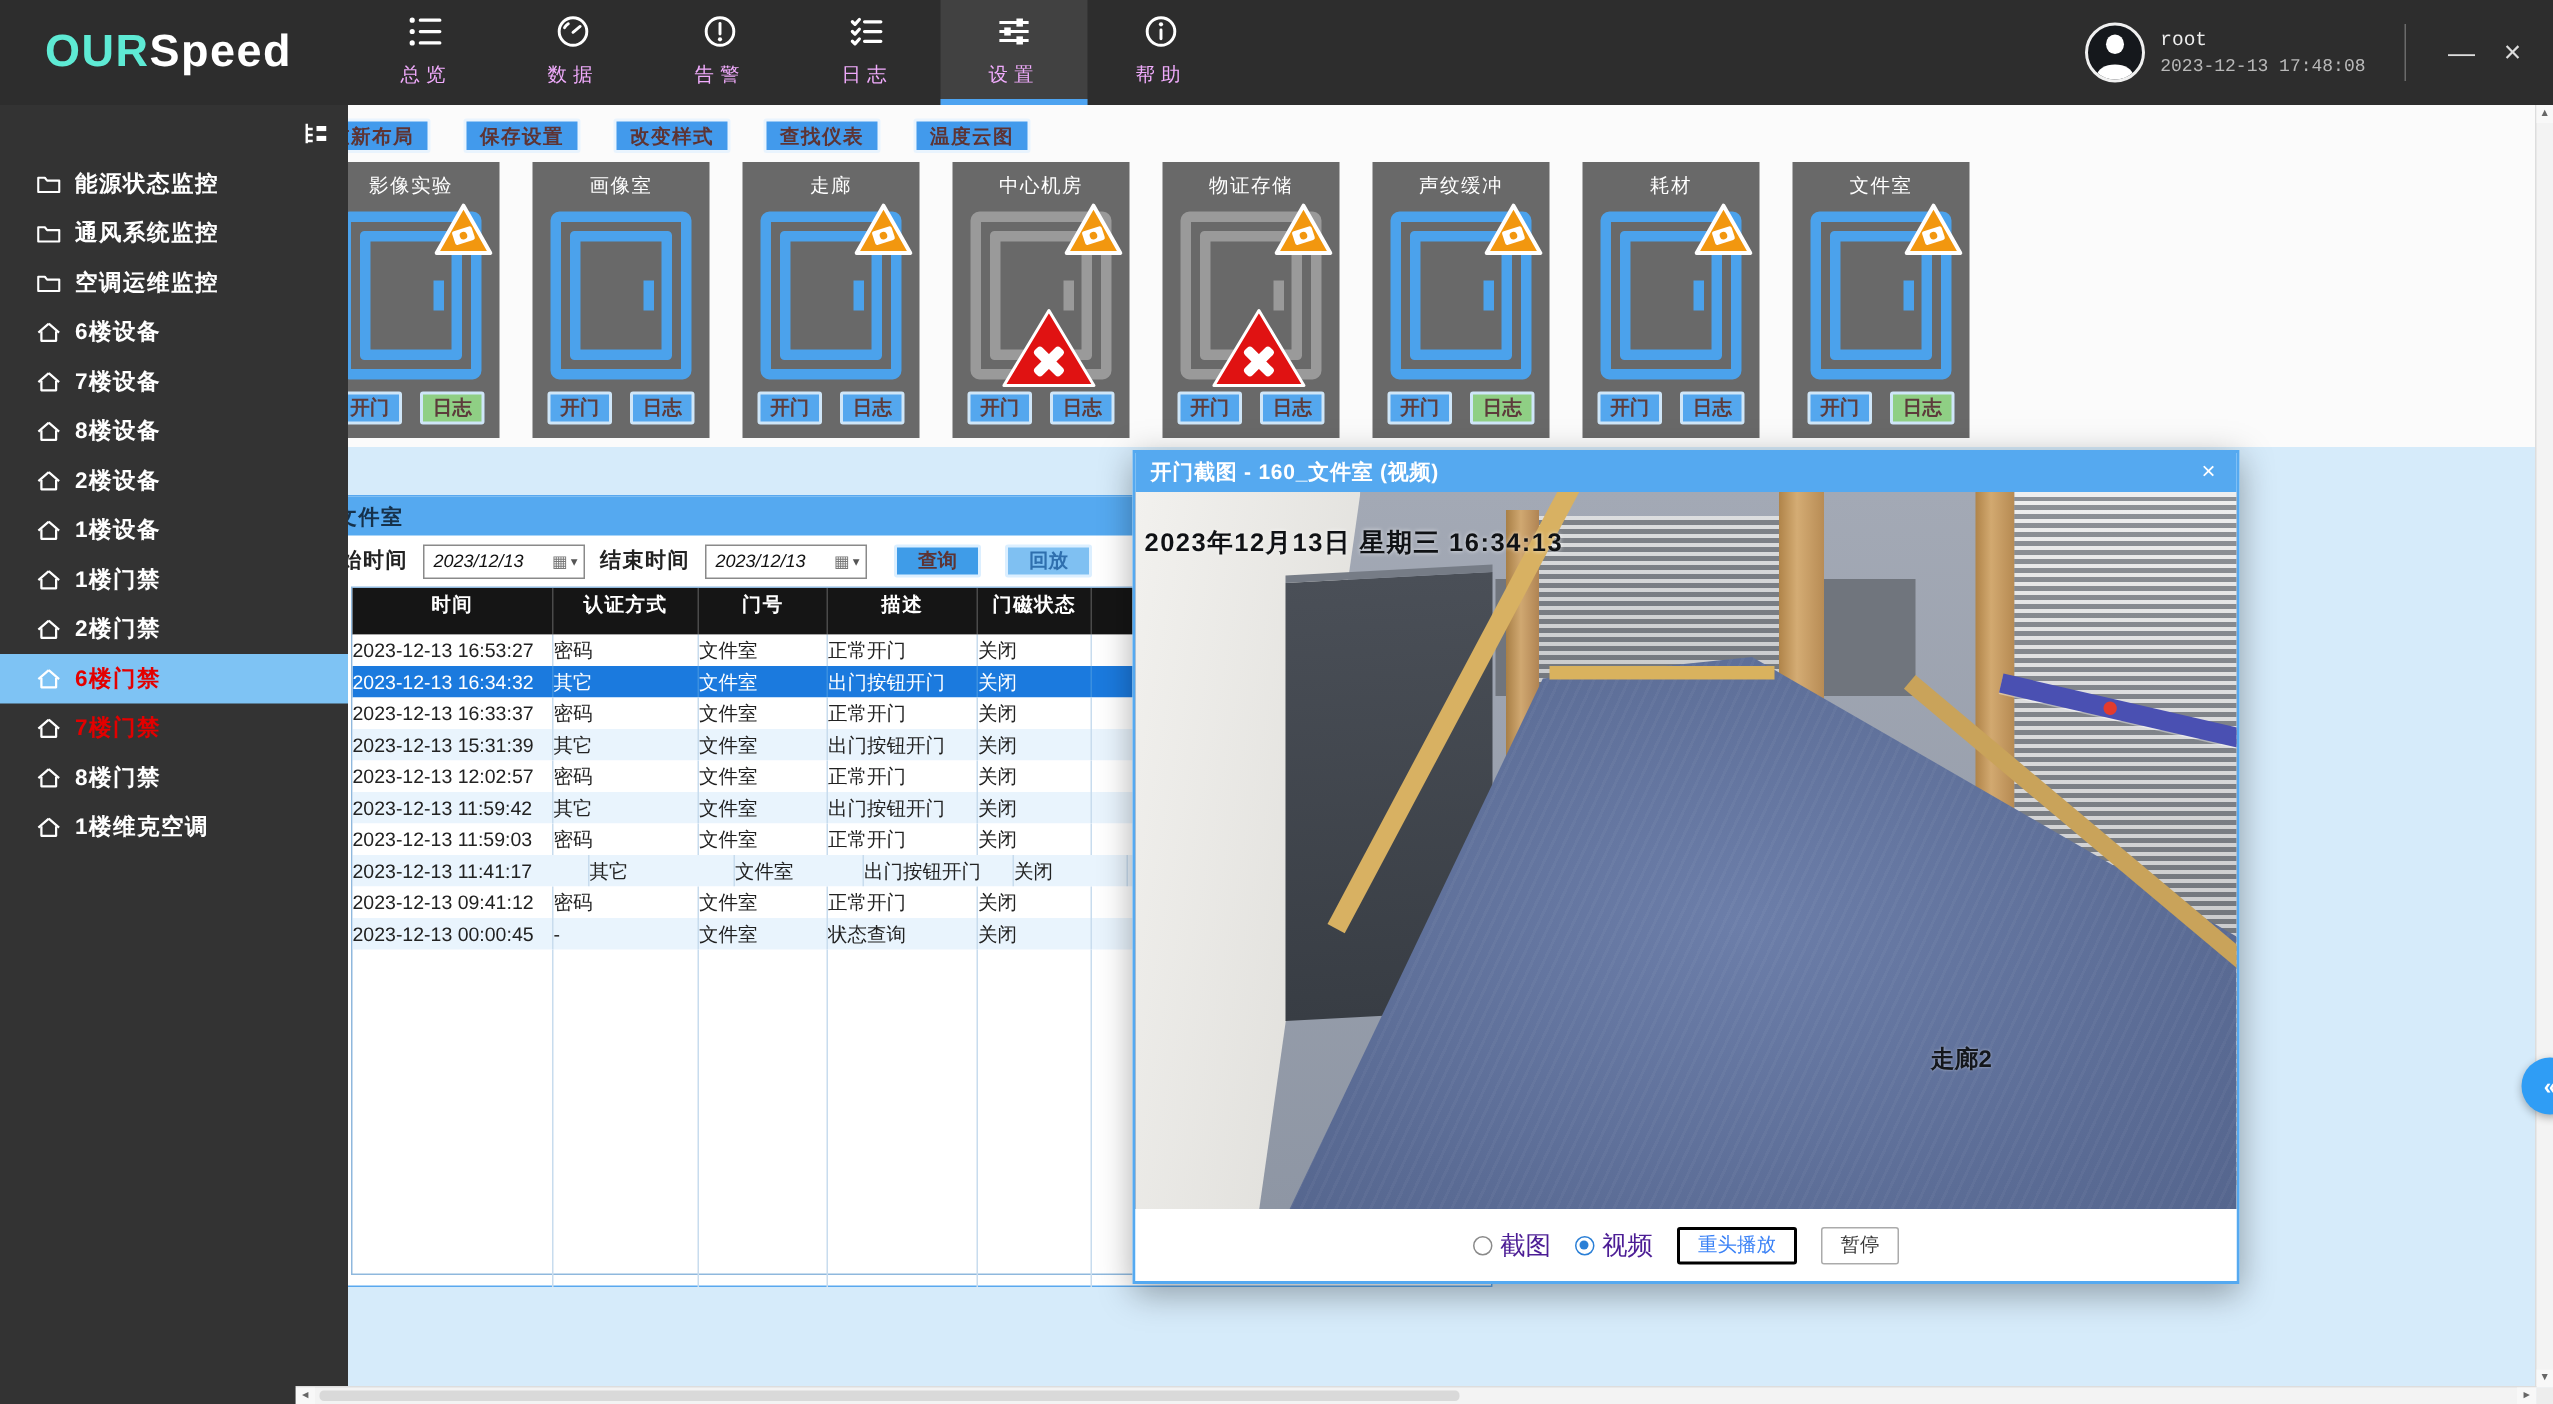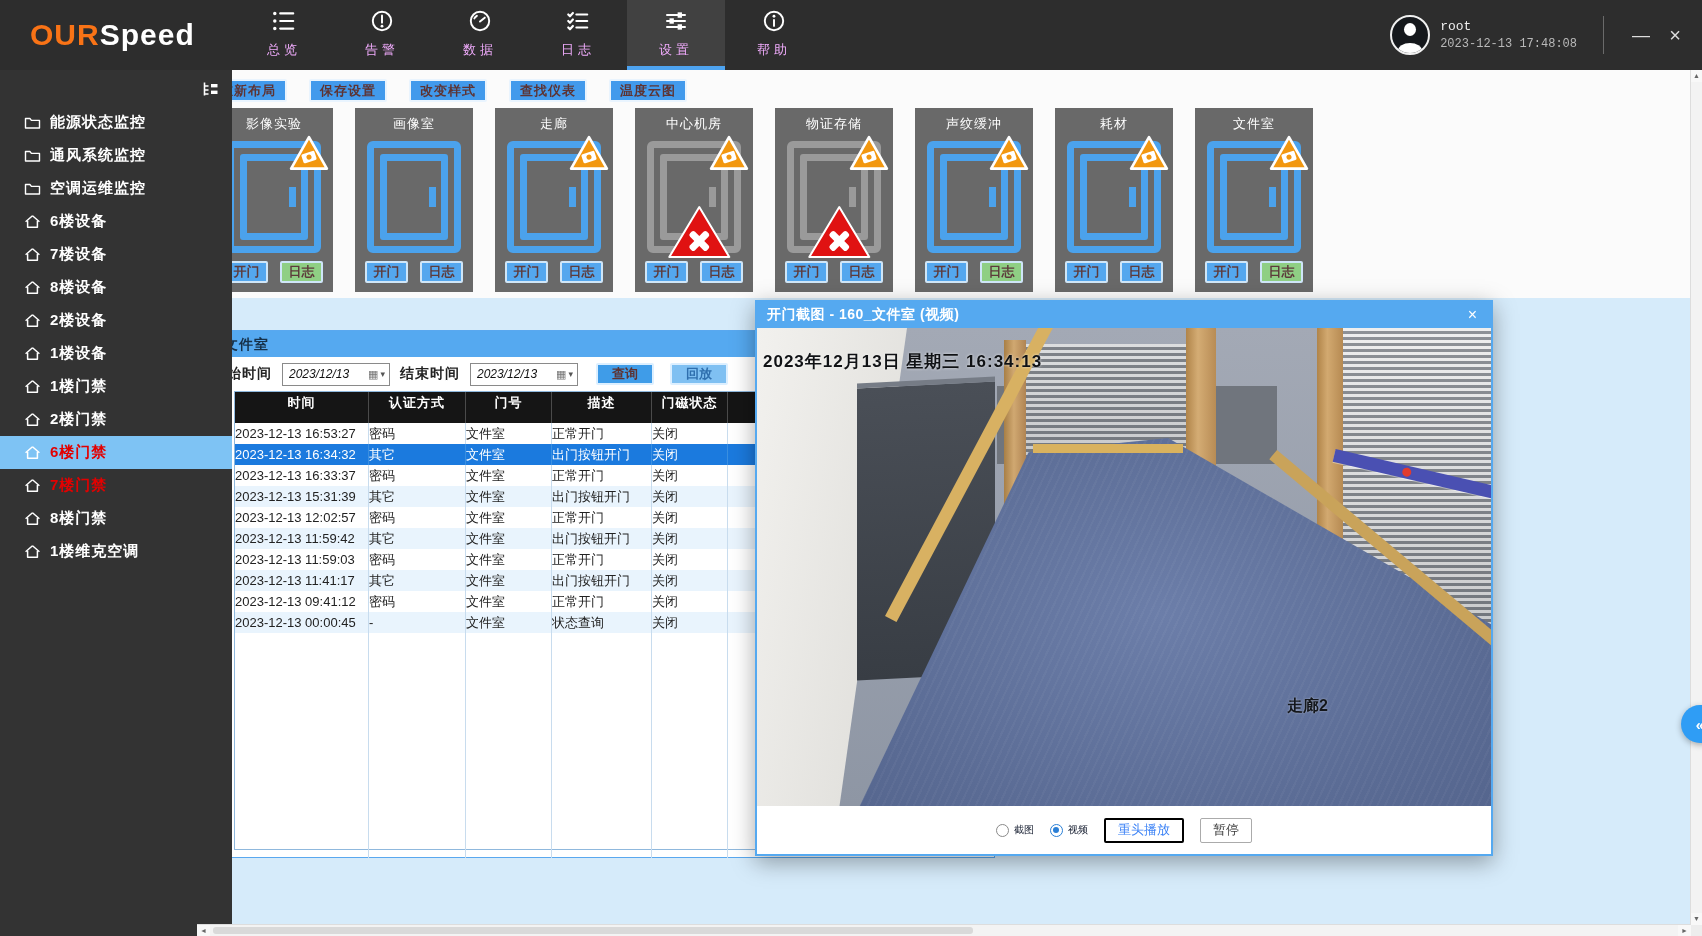--- a/index.html
+++ b/index.html
@@ -3,21 +3,21 @@
 <meta charset="utf-8">
 <style>
   html,body{margin:0;padding:0;width:1702px;height:936px;overflow:hidden;
     font-family:"Liberation Sans","DejaVu Sans",sans-serif;background:#2d2d2d;}
   .screen{position:relative;width:1702px;height:936px;}
 
   
   .topbar{position:absolute;left:0;top:0;width:1702px;height:70px;background:#2d2d2d;
     display:flex;align-items:stretch;z-index:50;}
   .brand{width:205px;display:flex;align-items:center;padding-left:30px;font-size:30px;font-weight:bold;letter-spacing:1px;}
-  .brand .b1{color:#f97316;}
+  .brand .b1{color:#5eead4;}
   .brand .b2{color:#ffffff;}
   .topnav{display:flex;align-items:stretch;}
   .nav-item{width:98px;display:flex;flex-direction:column;align-items:center;justify-content:center;
     gap:7px;cursor:pointer;border-bottom:4px solid transparent;box-sizing:border-box;}
   .nav-item.active{background:#414141;border-bottom:4px solid #4da3f0;}
   .nav-icon{width:26px;height:26px;}
   .nav-icon svg{width:26px;height:26px;}
   .nav-label{color:#f0abfc;font-size:13px;letter-spacing:4px;}
   .userbox{margin-left:auto;display:flex;align-items:center;gap:10px;}
   .avatar{width:36px;height:36px;border-radius:50%;background:#15181c;border:2px solid #f0f0f0;
@@ -143,21 +143,21 @@
     transform:rotate(40deg);transform-origin:left top;}
   .v-timestamp{position:absolute;left:6px;top:22px;font-size:17px;font-weight:bold;color:#101215;
     letter-spacing:1px;text-shadow:0 0 3px rgba(255,255,255,.75);}
   .v-camlabel{position:absolute;left:530px;top:368px;font-size:16px;font-weight:bold;color:#14171c;
     text-shadow:0 0 2px rgba(255,255,255,.5);}
   .modal-footer{height:48px;background:#fff;display:flex;align-items:center;justify-content:center;gap:16px;}
   .radio{display:flex;align-items:center;gap:5px;cursor:pointer;}
   .r-circle{width:13px;height:13px;border:1.5px solid #8a8a8a;border-radius:50%;position:relative;box-sizing:border-box;}
   .radio.checked .r-circle{border-color:#2a7fd6;}
   .radio.checked .r-circle::after{content:"";position:absolute;left:2px;top:2px;width:6px;height:6px;border-radius:50%;background:#2a7fd6;}
-  .r-label{font-size:10px;color:#0f172a;}
+  .r-label{font-size:17px;color:#4c1d95;}
   .m-btn{height:25px;background:#fff;border-radius:2px;font-size:13px;cursor:pointer;padding:0 12px;}
   .m-btn.replay{border:2px solid #000000;color:#3b82f6;}
   .m-btn.pause{border:1px solid #ababab;color:#3a3a3a;}
 
   
   .fab{position:absolute;left:1484px;top:635px;width:38px;height:38px;border-radius:50%;
     background:#2f9df5;color:#fff;font-size:15px;font-weight:bold;display:flex;align-items:center;
     justify-content:center;z-index:45;cursor:pointer;box-shadow:0 2px 6px rgba(0,0,0,.3);}
 
   
@@ -191,35 +191,35 @@
                 <path d="M8.5 5h12M8.5 12h12M8.5 19h12"></path>
                 <path d="M3.5 5h.01M3.5 12h.01M3.5 19h.01" stroke-width="3.2"></path>
               </g>
             </svg></span>
           <span class="nav-label">总览</span>
         </div>
         <div class="nav-item">
           <span class="nav-icon"><svg viewBox="0 0 24 24">
               <g stroke="#fff" stroke-width="1.8" fill="none" stroke-linecap="round">
                 <circle cx="12" cy="12" r="8.5"></circle>
-                <path d="M12 7v6.5"></path>
-                <path d="M12 16.8h.01" stroke-width="2.6"></path>
+                <path d="M12 12.5l4.4-3.6"></path>
+                <path d="M6.8 9.6a6 6 0 0 1 2.3-2.4"></path>
               </g>
             </svg></span>
-          <span class="nav-label">告警</span>
+          <span class="nav-label">数据</span>
         </div>
         <div class="nav-item">
           <span class="nav-icon"><svg viewBox="0 0 24 24">
               <g stroke="#fff" stroke-width="1.8" fill="none" stroke-linecap="round">
                 <circle cx="12" cy="12" r="8.5"></circle>
-                <path d="M12 12.5l4.4-3.6"></path>
-                <path d="M6.8 9.6a6 6 0 0 1 2.3-2.4"></path>
+                <path d="M12 7v6.5"></path>
+                <path d="M12 16.8h.01" stroke-width="2.6"></path>
               </g>
             </svg></span>
-          <span class="nav-label">数据</span>
+          <span class="nav-label">告警</span>
         </div>
         <div class="nav-item">
           <span class="nav-icon"><svg viewBox="0 0 24 24">
               <g stroke="#fff" stroke-width="2" fill="none" stroke-linecap="round" stroke-linejoin="round">
                 <path d="M10.5 6h10M10.5 12h10M10.5 18h10"></path>
                 <path d="M3 6l1.6 1.6L7.3 4.6M3 12l1.6 1.6 2.7-3M3 18l1.6 1.6 2.7-3"></path>
               </g>
             </svg></span>
           <span class="nav-label">日志</span>
         </div>
@@ -672,21 +672,21 @@
             </div>
             <div class="trow even">
               <div class="td" style="width: 134px;">2023-12-13 11:59:03</div>
               <div class="td" style="width: 97px;">密码</div>
               <div class="td" style="width: 86px;">文件室</div>
               <div class="td" style="width: 100px;">正常开门</div>
               <div class="td" style="width: 76px;">关闭</div>
               <div class="td fill"></div>
             </div>
             <div class="trow odd">
-              <div class="td" style="width: 134px;">2023-12-13 11:41:17</div>
+              <div class="td" style="width: 158px;">2023-12-13 11:41:17</div>
               <div class="td" style="width: 97px;">其它</div>
               <div class="td" style="width: 86px;">文件室</div>
               <div class="td" style="width: 100px;">出门按钮开门</div>
               <div class="td" style="width: 76px;">关闭</div>
               <div class="td fill"></div>
             </div>
             <div class="trow even">
               <div class="td" style="width: 134px;">2023-12-13 09:41:12</div>
               <div class="td" style="width: 97px;">密码</div>
               <div class="td" style="width: 86px;">文件室</div>

